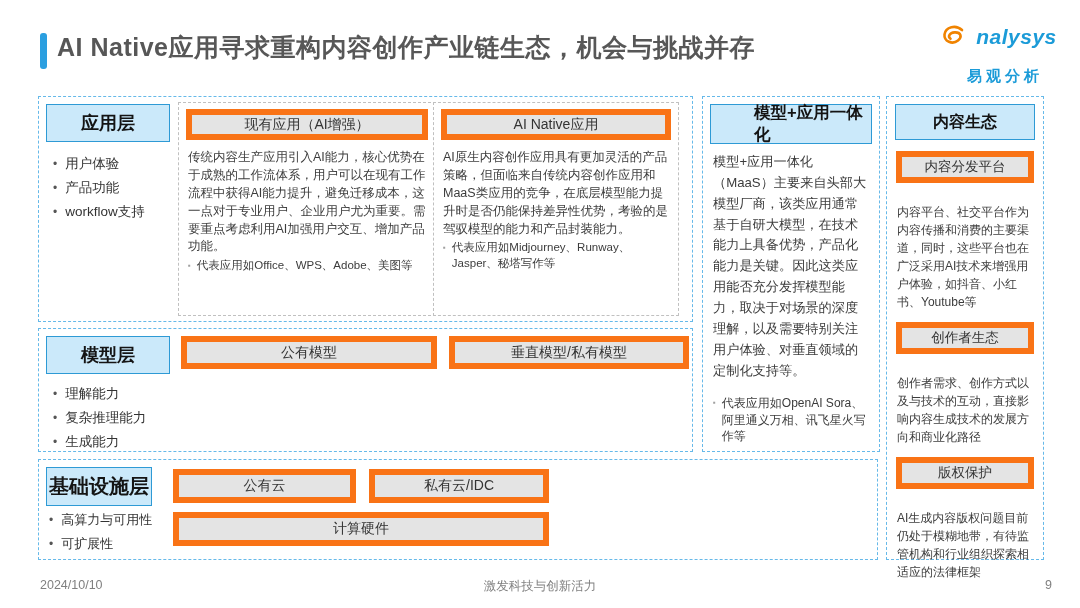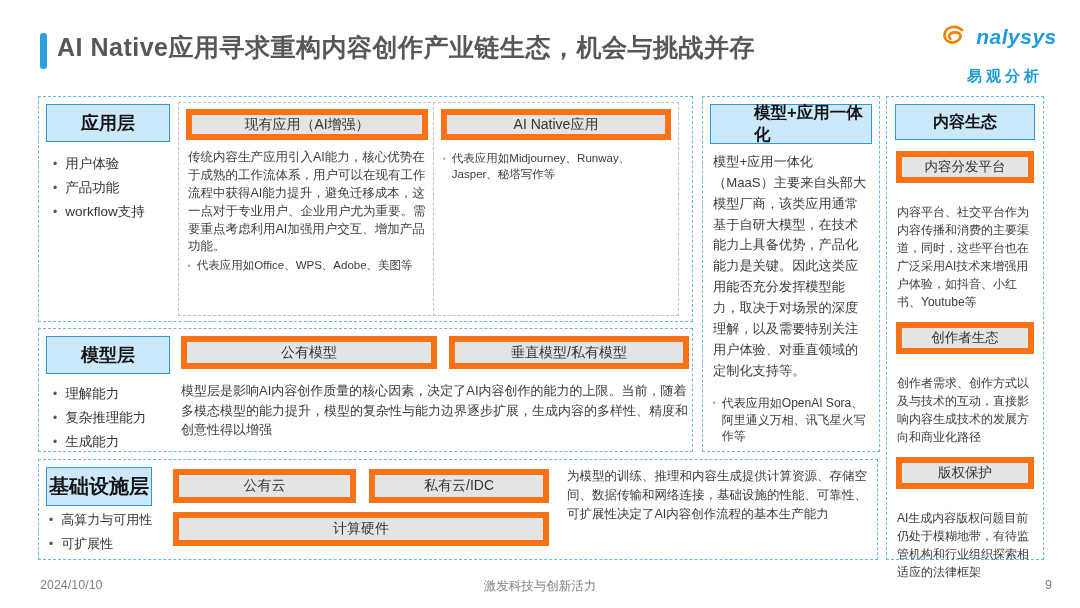--- a/index.html
+++ b/index.html
@@ -112,20 +112,21 @@
       <div class="gray-head">现有应用（AI增强）</div>
       <div class="card-body">传统内容生产应用引入AI能力，核心优势在于成熟的工作流体系，用户可以在现有工作流程中获得AI能力提升，避免迁移成本，这一点对于专业用户、企业用户尤为重要。需要重点考虑利用AI加强用户交互、增加产品功能。</div>
       <div class="example">
           <span class="sq">▪</span>
           <span>代表应用如Office、WPS、Adobe、美图等</span>
         </div>
     </div>
 
     <div class="card" id="card-native">
       <div class="gray-head">AI Native应用</div>
+      <div class="card-body">AI原生内容创作应用具有更加灵活的产品策略，但面临来自传统内容创作应用和MaaS类应用的竞争，在底层模型能力提升时是否仍能保持差异性优势，考验的是驾驭模型的能力和产品封装能力。</div>
       <div class="example">
           <span class="sq">▪</span>
           <span>代表应用如Midjourney、Runway、Jasper、秘塔写作等</span>
         </div>
     </div>
   </div>
 
   <div class="section" id="sec-model">
     <div class="chip" id="chip-model">模型层</div>
     <div class="gray-head" id="mbox-public">公有模型</div>
@@ -137,39 +138,37 @@
         </div>
       <div class="b-row">
           <span class="dot">•</span>
           <span>复杂推理能力</span>
         </div>
       <div class="b-row">
           <span class="dot">•</span>
           <span>生成能力</span>
         </div>
     </div>
-    <div id="model-body">模型层是影响AI内容创作质量的核心因素，决定了AI内容创作的能力的上限。当前，随着多模态模型的能力提升，模型的复杂性与能力边界逐步扩展，生成内容的多样性、精度和创意性得以增强</div>
   </div>
 
   <div class="section" id="sec-infra">
     <div class="chip" id="chip-infra">基础设施层</div>
     <div class="gray-head" id="ibox-public">公有云</div>
     <div class="gray-head" id="ibox-private">私有云/IDC</div>
     <div class="gray-head" id="ibox-hw">计算硬件</div>
     <div class="bullets" id="infra-bullets">
       <div class="b-row">
           <span class="dot">•</span>
           <span>高算力与可用性</span>
         </div>
       <div class="b-row">
           <span class="dot">•</span>
           <span>可扩展性</span>
         </div>
     </div>
-    <div id="infra-body">为模型的训练、推理和内容生成提供计算资源、存储空间、数据传输和网络连接，基础设施的性能、可靠性、可扩展性决定了AI内容创作流程的基本生产能力</div>
   </div>
 
   <div class="section" id="sec-maas">
     <div class="chip" id="chip-maas">模型+应用一体化</div>
     <div id="maas-body">模型+应用一体化（MaaS）主要来自头部大模型厂商，该类应用通常基于自研大模型，在技术能力上具备优势，产品化能力是关键。因此这类应用能否充分发挥模型能力，取决于对场景的深度理解，以及需要特别关注用户体验、对垂直领域的定制化支持等。</div>
     <div class="example" id="maas-example">
         <span class="sq">▪</span>
         <span>代表应用如OpenAI Sora、阿里通义万相、讯飞星火写作等</span>
       </div>
   </div>

